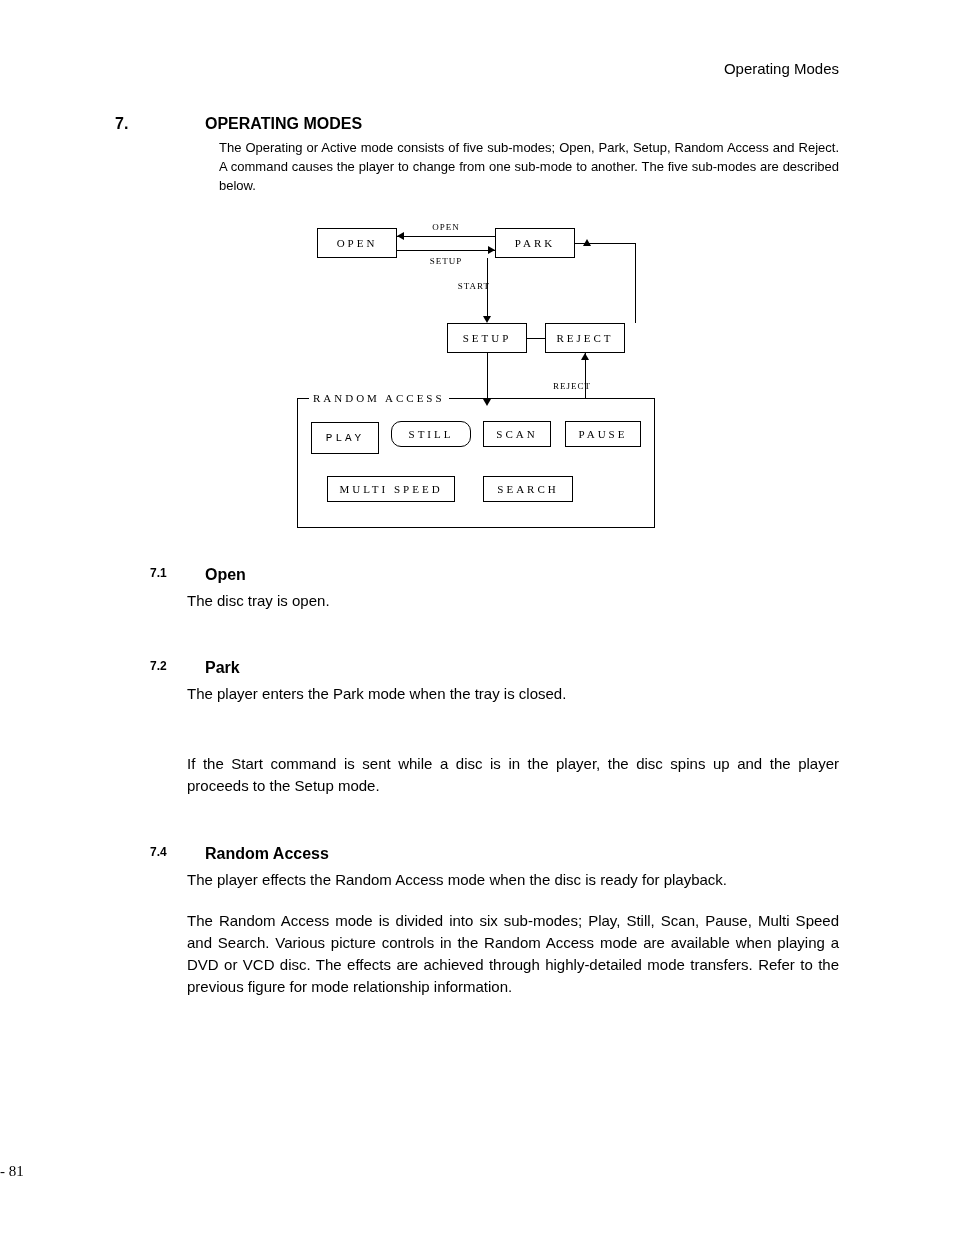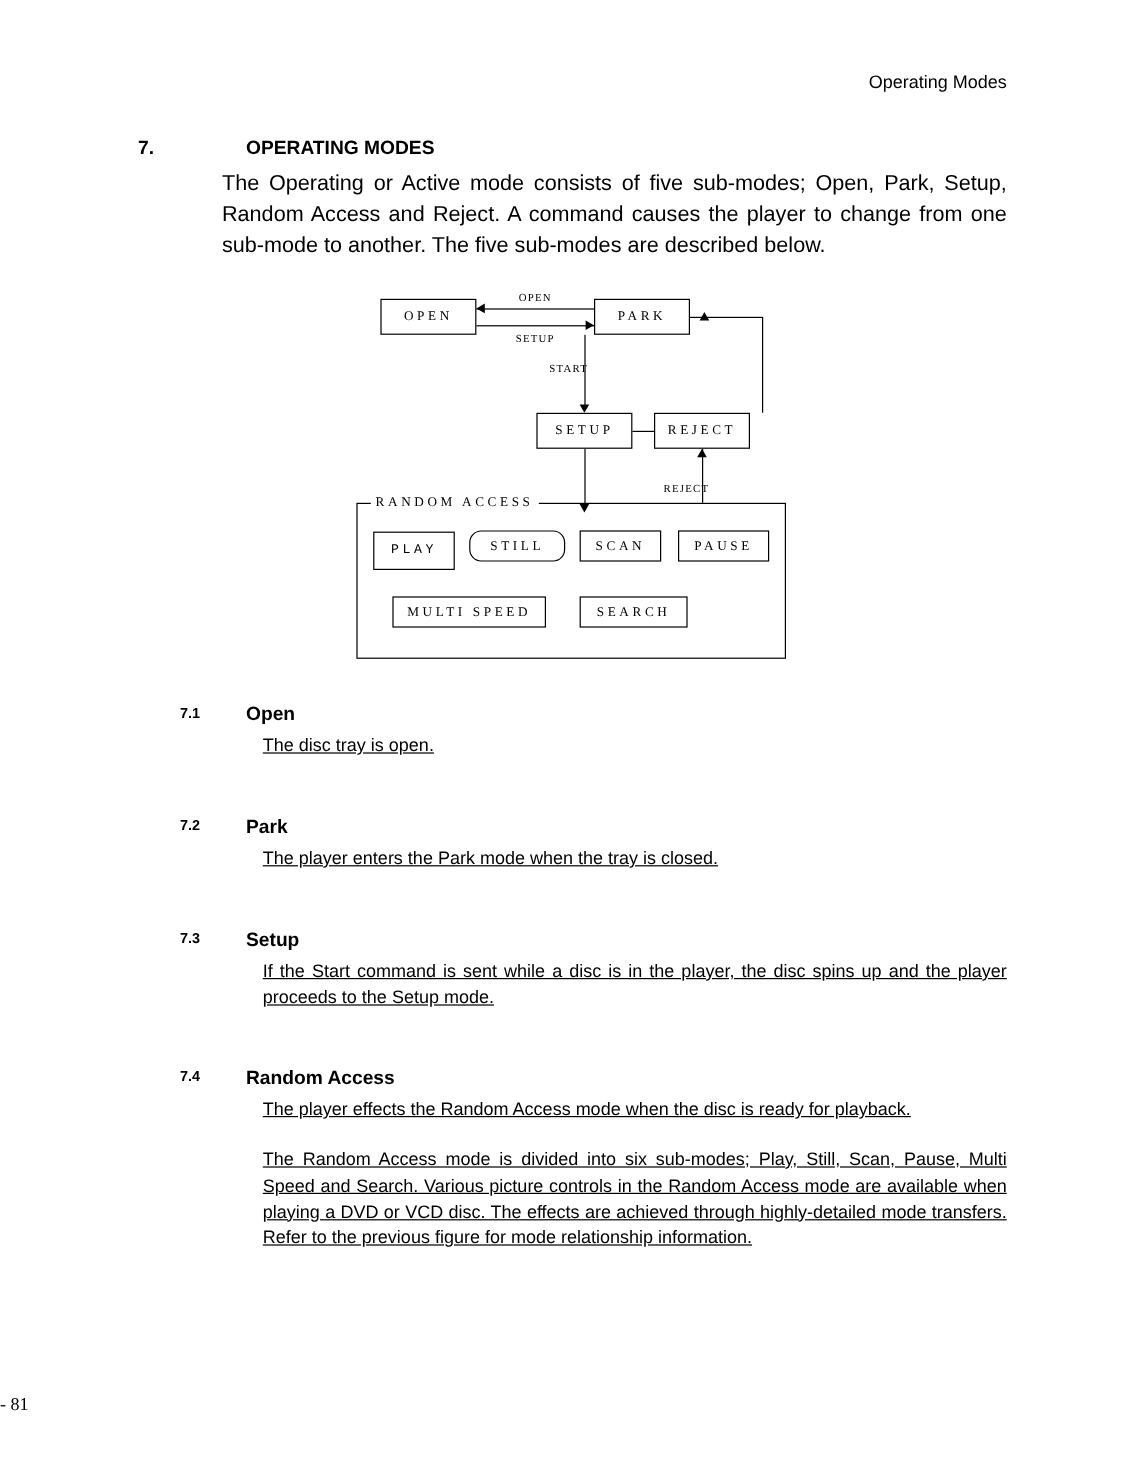--- a/index.html
+++ b/index.html
@@ -35,33 +35,32 @@
     flex: 0 0 55px;
     font-weight: bold;
     font-size: 12px;
     margin-left: 35px;
   }
   .sec-title {
     font-weight: bold;
     font-size: 16px;
   }
   .para {
-    margin-left: 70px;
-    text-align: justify;
-    line-height: 1.45;
-    margin-bottom: 20px;
-    font-size: 18px;
-  }
-  .para-sub {
     margin-left: 104px;
     text-align: justify;
     line-height: 1.45;
     margin-bottom: 20px;
-    font-size: 15px;
-    text-decoration: underline;
+    font-size: 13px;
+  }
+  .para-sub {
+    margin-left: 72px;
+    text-align: justify;
+    line-height: 1.45;
+    margin-bottom: 20px;
+    font-size: 15px;
   }
   .gap { height: 28px; }
   .diagram-wrap {
     margin: 20px 0 30px 0;
     display: flex;
     justify-content: center;
   }
   .diagram {
     position: relative;
     width: 360px;
@@ -212,24 +211,20 @@
   <div class="para-sub">The disc tray is open.</div>
   <div class="gap"></div>
 
   <div class="section-row">
     <div class="sec-num-sub">7.2</div>
     <div class="sec-title">Park</div>
   </div>
   <div class="para-sub">The player enters the Park mode when the tray is closed.</div>
   <div class="gap"></div>
 
-  <div class="section-row">
-    <div class="sec-num-sub">7.3</div>
-    <div class="sec-title">Setup</div>
-  </div>
   <div class="para-sub">If the Start command is sent while a disc is in the player, the disc spins up and the player proceeds to the Setup mode.</div>
   <div class="gap"></div>
 
   <div class="section-row">
     <div class="sec-num-sub">7.4</div>
     <div class="sec-title">Random Access</div>
   </div>
   <div class="para-sub">The player effects the Random Access mode when the disc is ready for playback.</div>
   <div class="para-sub">The Random Access mode is divided into six sub-modes; Play, Still, Scan, Pause, Multi Speed and Search.  Various picture controls in the Random Access mode are available when playing a DVD or VCD disc.  The effects are achieved through highly-detailed mode transfers.  Refer to the previous figure for mode relationship information.</div>
 

